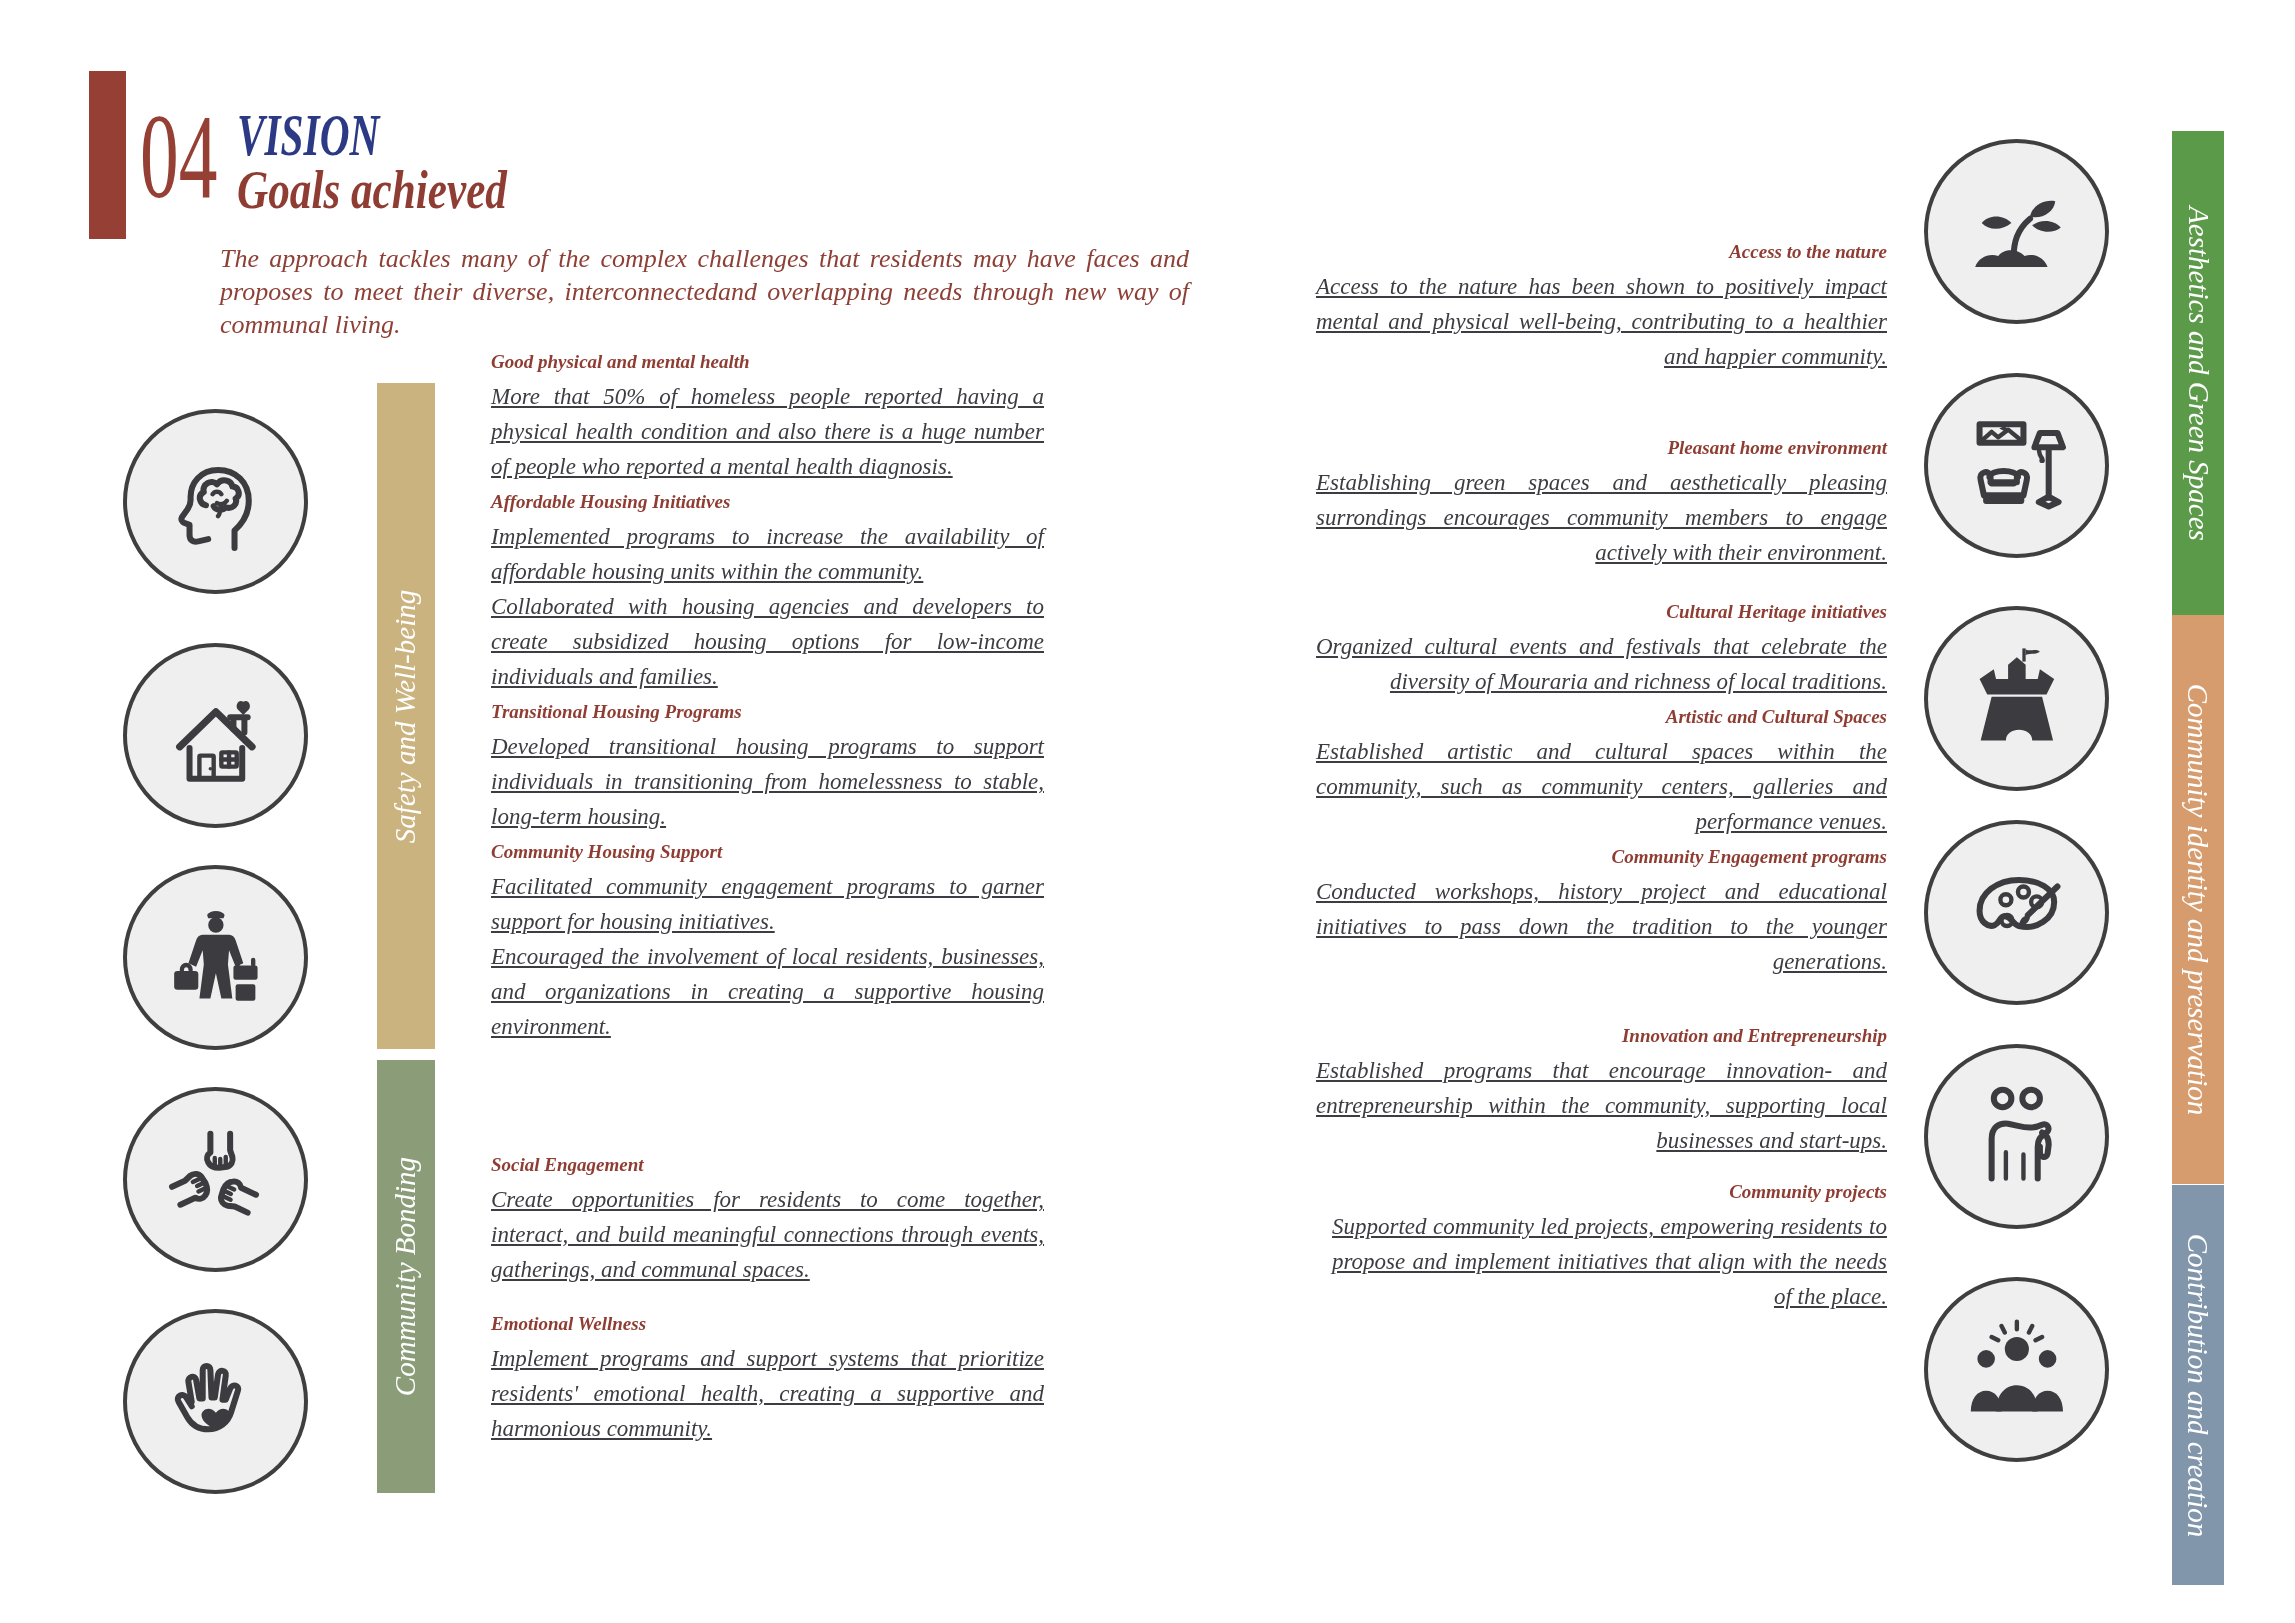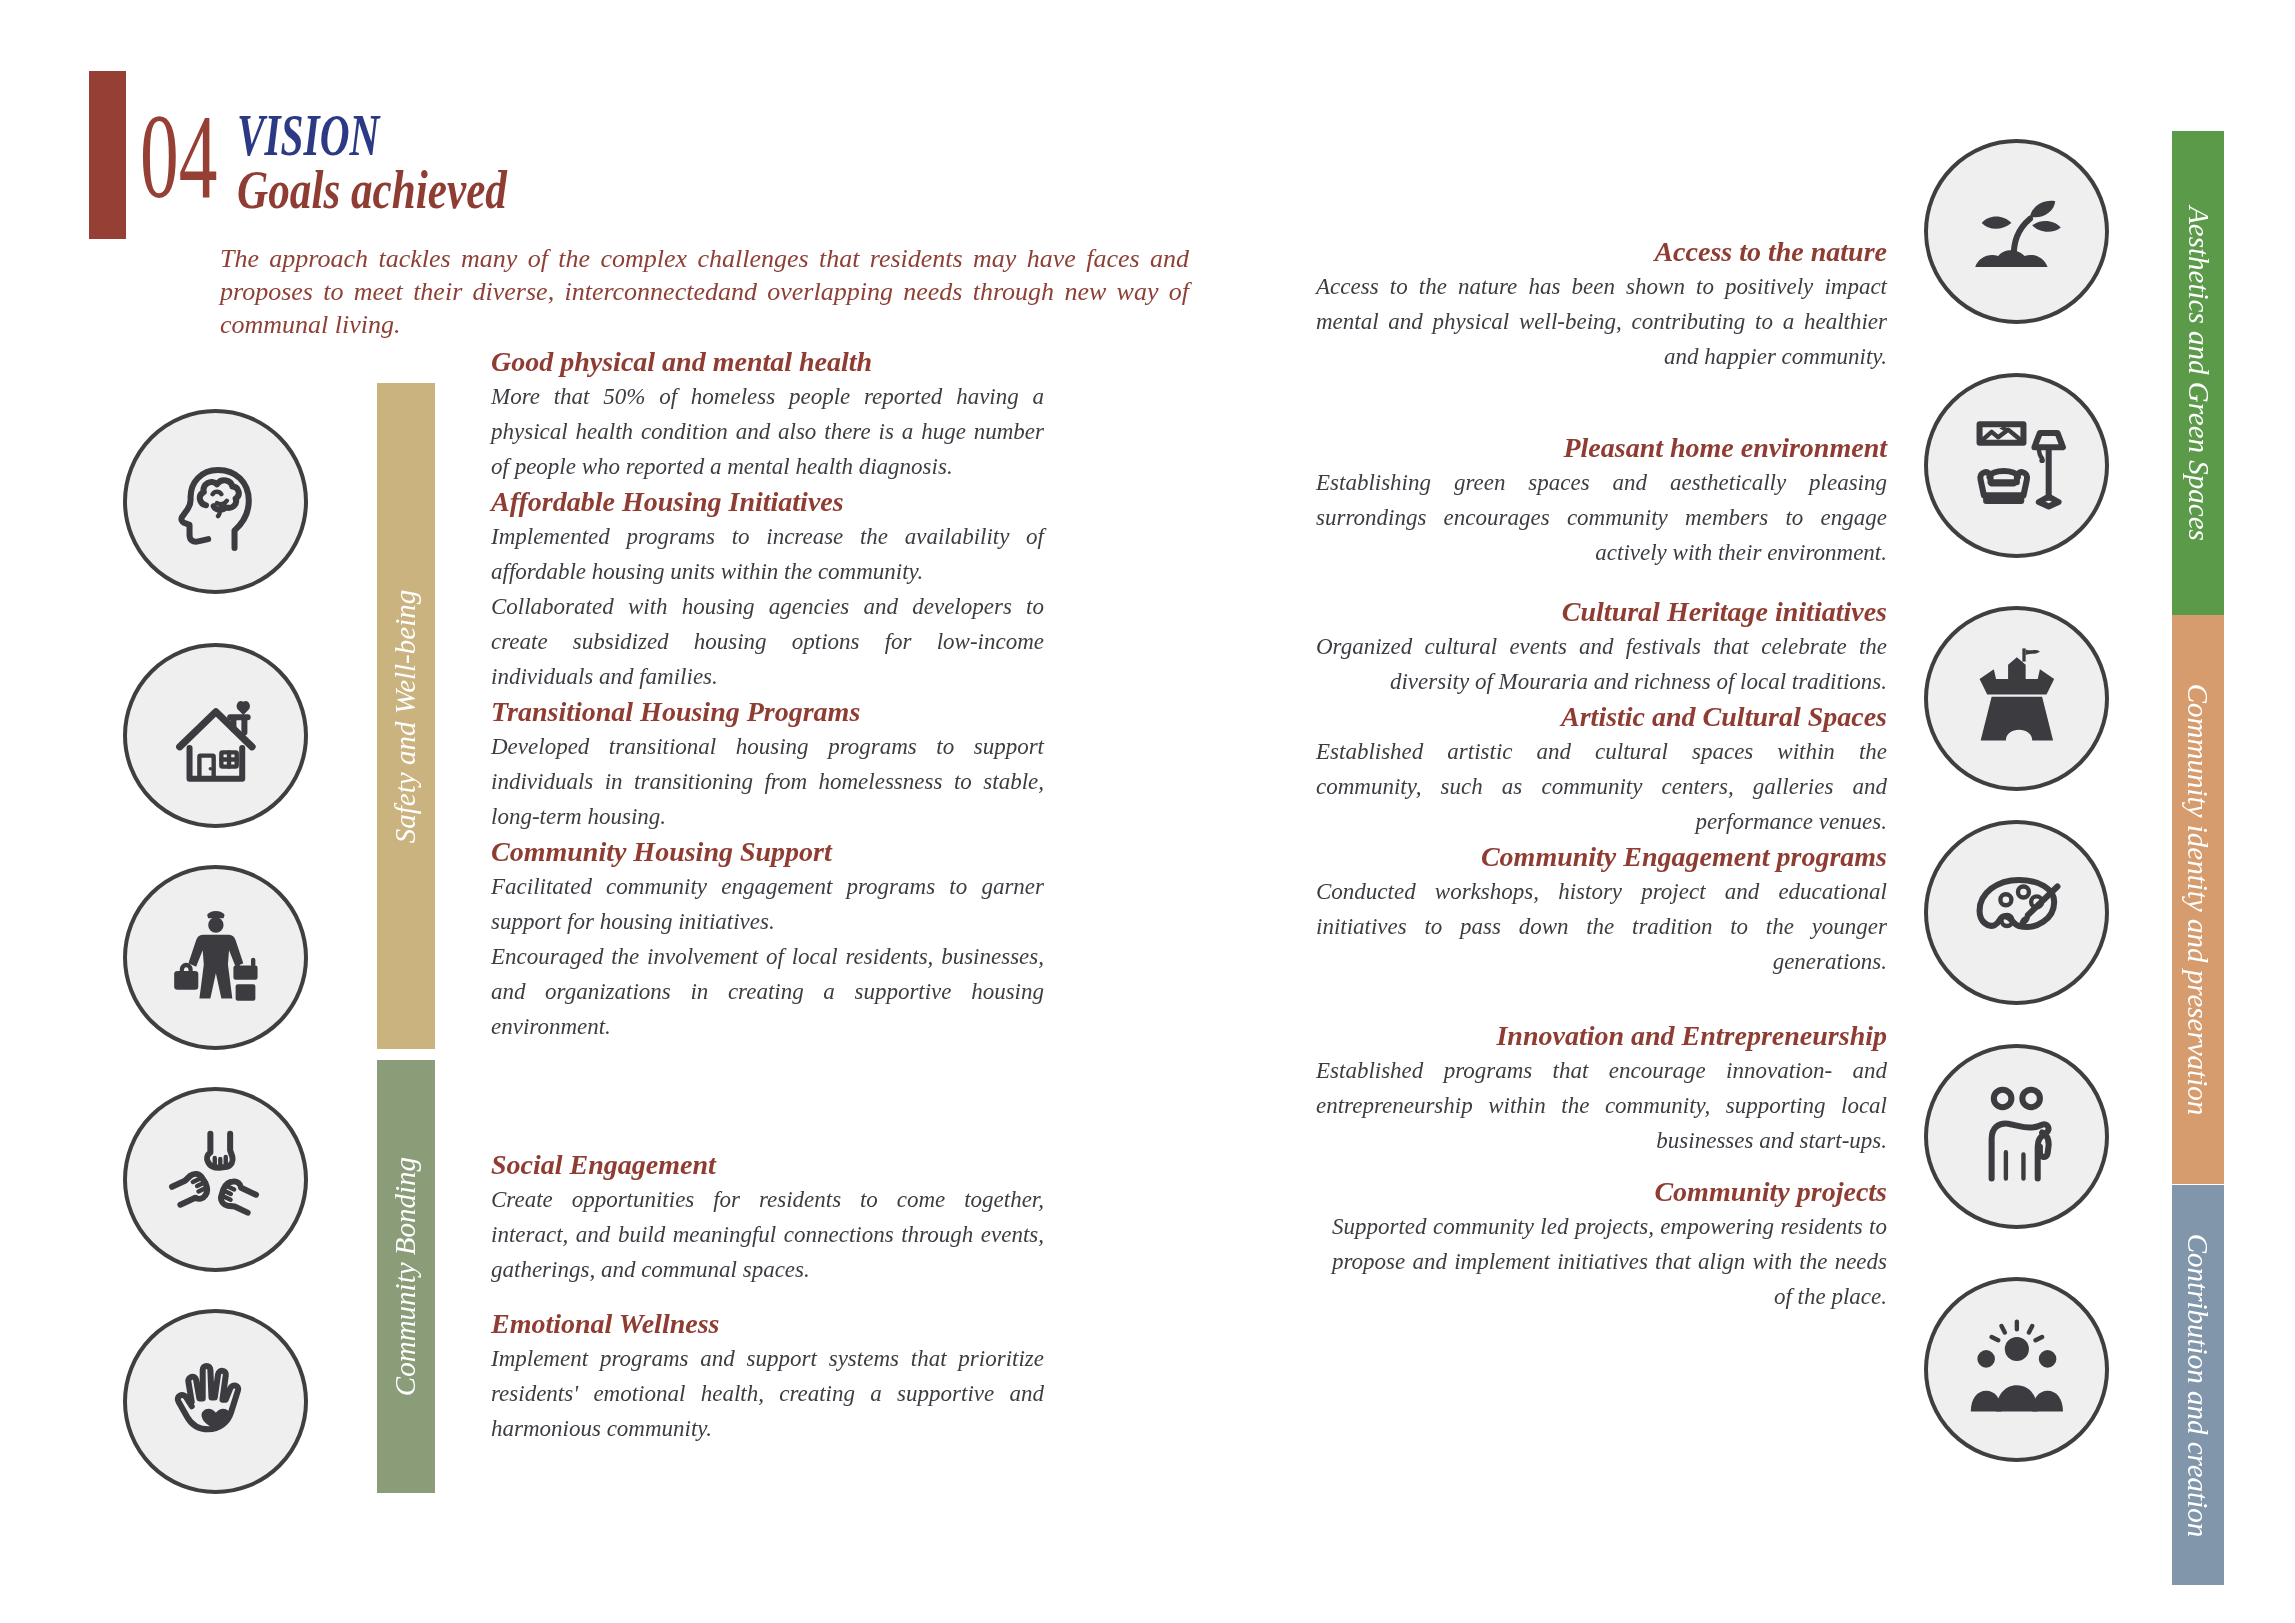--- a/index.html
+++ b/index.html
@@ -33,22 +33,22 @@
   .vbar.rot-ccw span{transform:rotate(-90deg);}
   .vbar.rot-cw span{transform:rotate(90deg);}
   #bar-tan{left:377px;top:383px;width:58px;height:666px;background:#cab37f;}
   #bar-sage{left:377px;top:1060px;width:58px;height:433px;background:#8b9d78;}
   #bar-green{left:2172px;top:131px;width:52px;height:484px;background:#5b9a49;}
   #bar-orange{left:2172px;top:615px;width:52px;height:569px;background:#d69c6e;}
   #bar-blue{left:2172px;top:1185px;width:52px;height:400px;background:#8196aa;}
 
   
   .textcol{font-size:23px;line-height:35px;font-style:italic;color:#3c3c42;}
-  .textcol h3{font-size:28px;line-height:35px;margin:0;color:#8f3d33;font-weight:bold;font-style:italic;}
-  .textcol p{margin:0;text-align:justify;}
+  .textcol h3{font-size:19px;line-height:35px;margin:0;color:#8f3d33;font-weight:bold;font-style:italic;}
+  .textcol p{margin:0;text-align:justify;text-decoration:underline;}
   #left-text-a{left:491px;top:344px;width:553px;}
   #left-text-b{left:491px;top:1147px;width:553px;}
   #left-text-b .sec + .sec{margin-top:18.5px;}
   #right-text{left:1316px;top:234px;width:571px;}
   #right-text h3{text-align:right;}
   #right-text p{text-align:justify;text-align-last:right;}
   #right-text .gap-xl{margin-top:56px;}
   #right-text .gap-lg{margin-top:24px;}
   #right-text .gap-md{margin-top:39px;}
   #right-text .gap-sm{margin-top:16px;margin-left:16px;}

